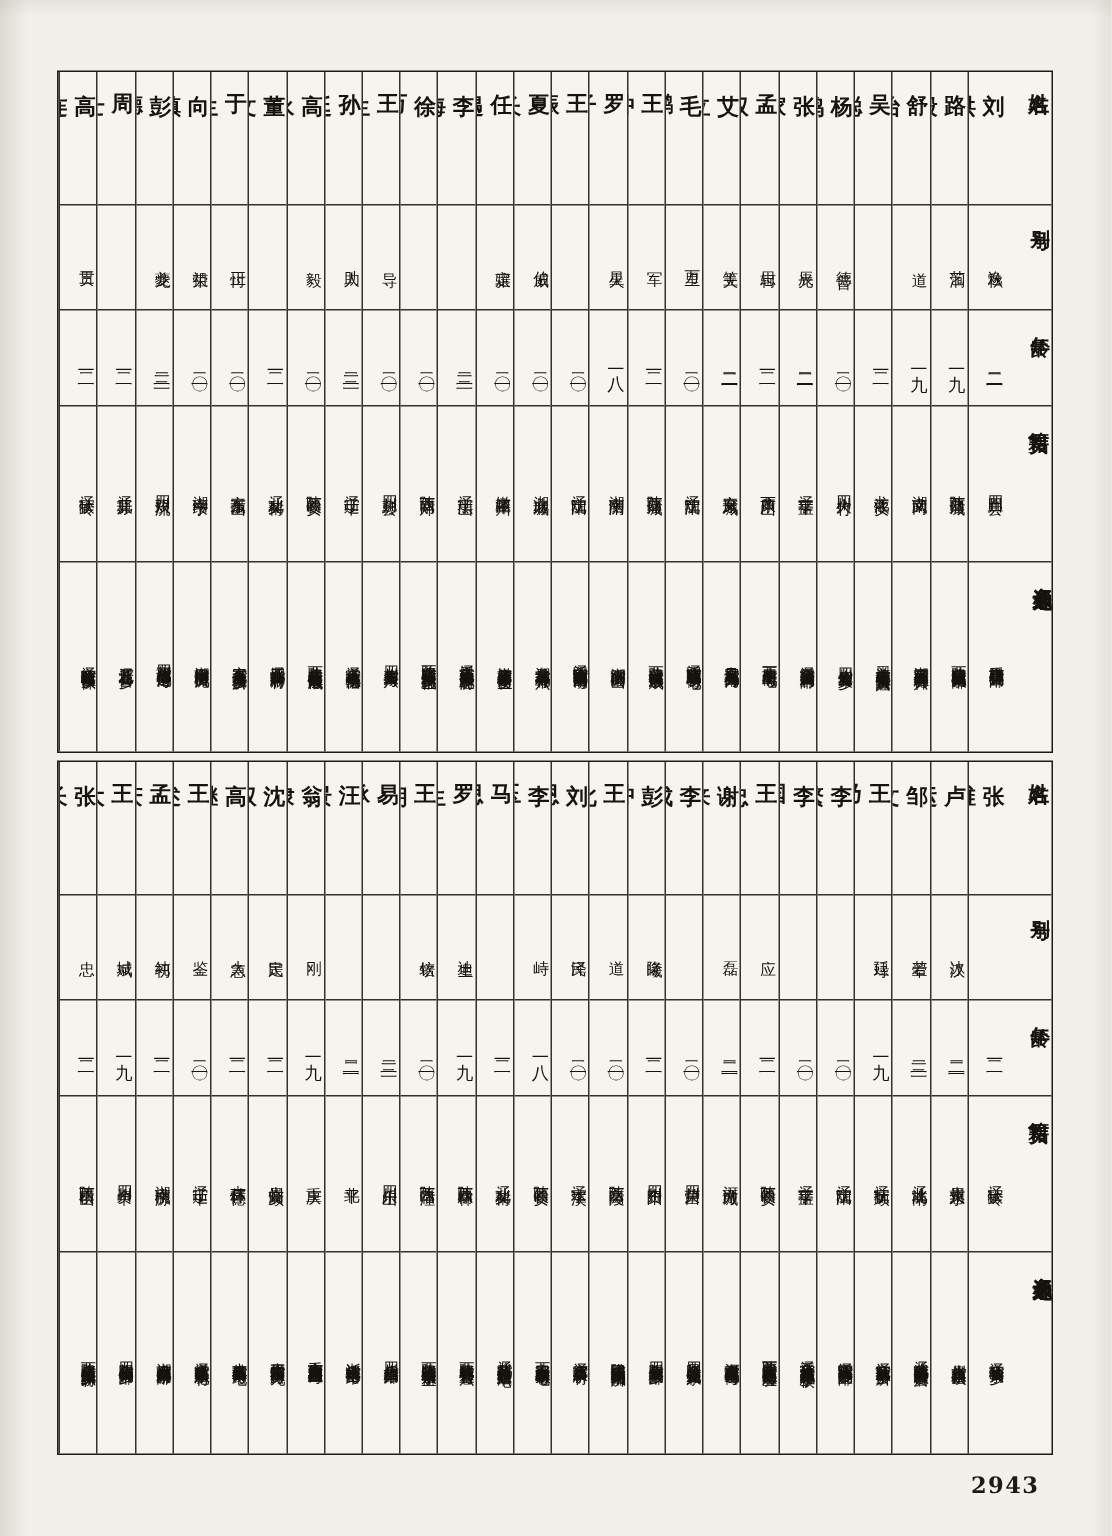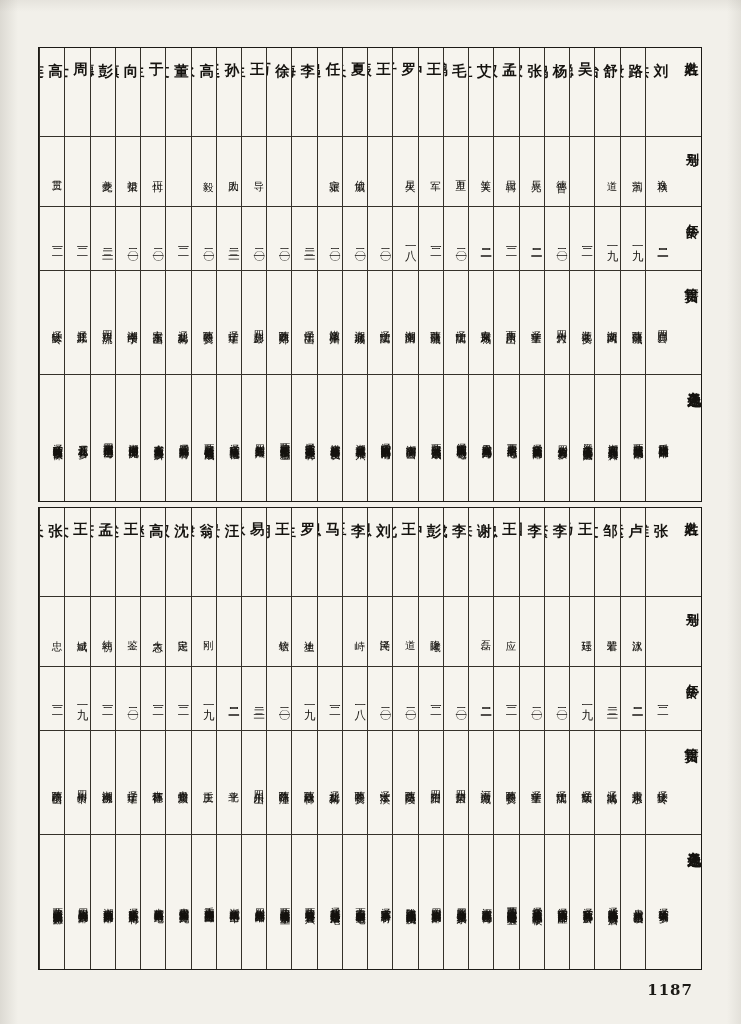--- a/index.html
+++ b/index.html
@@ -1113,13 +1113,13 @@
     <div class="cell cell-native">
           <span>陕西横山</span>
         </div>
     <div class="cell cell-address">
           <span>陕西省横山县武威乡张家抓村</span>
         </div>
   </div>
     </div>
 </div>
 
-<div class="page-number">1187</div>
+<div class="page-number">2943</div>
 
 </body></html>

